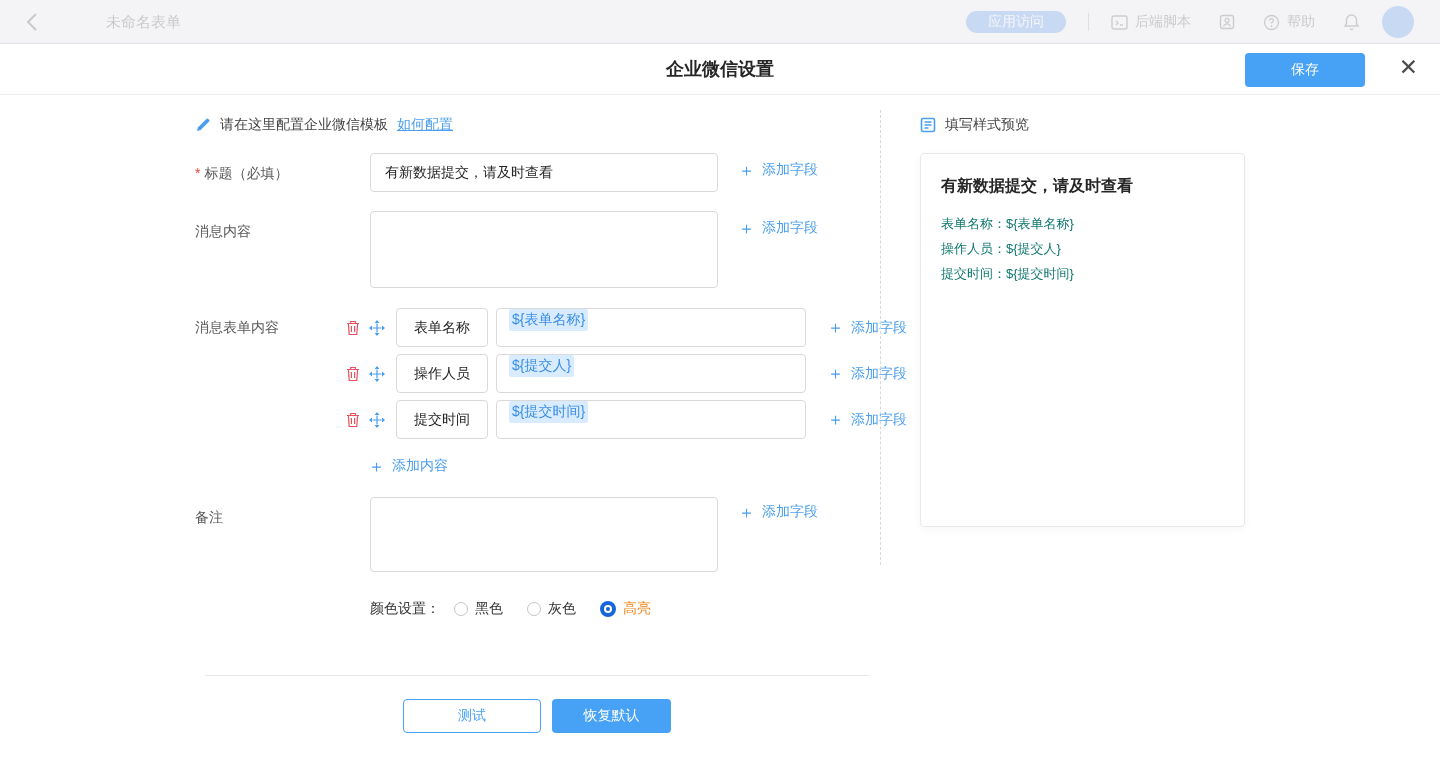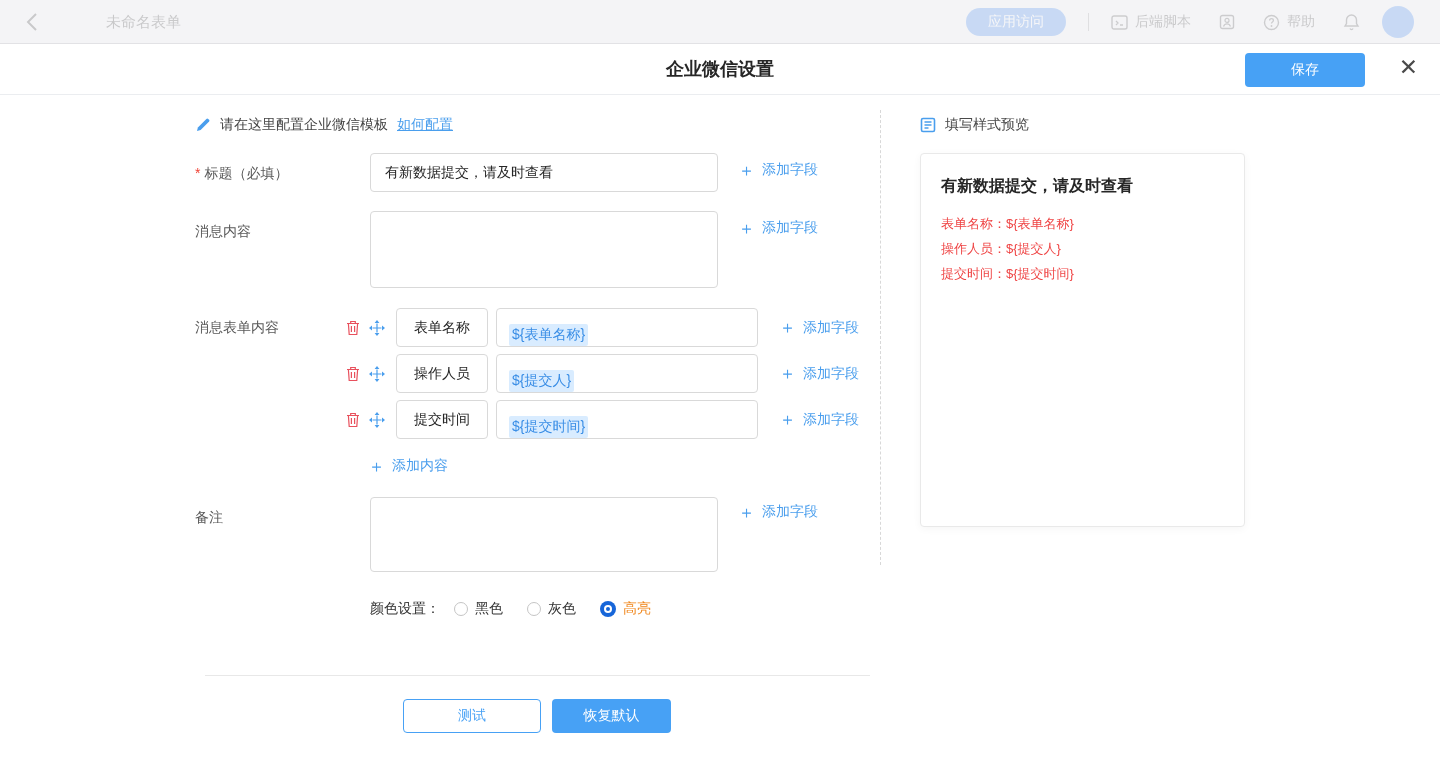--- a/index.html
+++ b/index.html
@@ -16,21 +16,21 @@
     background:#fff;font-family:"Liberation Sans","DejaVu Sans",sans-serif;
     -webkit-font-smoothing:antialiased;
   }
   
   .topbar{position:absolute;top:0;left:0;width:1440px;height:44px;background:#f4f4f6;}
   .topbar-inner{height:100%;display:flex;align-items:center;padding:0 26px;opacity:0.22;gap:40px;}
   .back-ico{display:flex;align-items:center;color:#333;}
   .topbar-title{font-size:15px;color:#333;margin-left:28px;}
   .topbar-right{margin-left:auto;display:flex;align-items:center;}
   .pill-btn{background:#2f7ef0;color:#fff;border:none;border-radius:17px;
-    height:28px;padding:0 22px;font-size:14px;font-family:inherit;}
+    height:22px;padding:0 22px;font-size:14px;font-family:inherit;}
   .tb-sep{width:1px;height:18px;background:#999;margin:0 22px;}
   .tb-item{display:flex;align-items:center;gap:7px;font-size:14px;color:#333;margin-right:28px;}
   .tb-ico{display:flex;align-items:center;color:#444;}
   .avatar{width:32px;height:32px;border-radius:50%;background:#2f7ef0;margin-left:6px;}
   
   .modal{position:absolute;top:44px;left:0;width:1440px;height:713px;background:#fff;
     box-shadow:0 -1px 0 #e2e2e5;}
   .modal-header{position:relative;height:51px;border-bottom:1px solid #ebedf0;}
   .modal-title{position:absolute;left:0;right:0;top:0;line-height:51px;text-align:center;
     font-size:18px;font-weight:700;color:#262626;}
@@ -50,22 +50,22 @@
     padding:8px 12px;font-size:14px;font-family:inherit;resize:none;outline:none;}
   .add-link{position:absolute;display:flex;align-items:center;gap:7px;color:var(--link);
     font-size:14px;cursor:pointer;white-space:nowrap;}
   .plus{font-size:17px;line-height:1;font-weight:400;}
   .form-row{position:absolute;left:346px;display:flex;align-items:center;height:39px;}
   .row-ico{display:flex;align-items:center;cursor:pointer;}
   .trash{color:var(--danger);margin-right:9px;}
   .move{color:var(--link);margin-right:11px;}
   .key-input{width:92px;height:39px;border:1px solid var(--border);border-radius:4px;text-align:center;
     font-size:14px;color:#262626;font-family:inherit;padding:0 4px;outline:none;}
-  .val-box{width:262px;height:39px;border:1px solid var(--border);border-radius:4px;margin-left:8px;
-    display:flex;align-items:flex-end;padding:0 12px;background:#fff;cursor:text;}
+  .val-box{width:310px;height:39px;border:1px solid var(--border);border-radius:4px;margin-left:8px;
+    display:flex;align-items:flex-start;padding:0 12px;background:#fff;cursor:text;}
   .token{background:#d9ecff;color:#3a8ee6;font-size:14px;padding:2px 3px;border-radius:2px;}
   .row-add{margin-left:21px;display:flex;align-items:center;gap:7px;color:var(--link);font-size:14px;cursor:pointer;}
   
   .color-row{position:absolute;top:505px;left:370px;display:flex;align-items:center;font-size:14px;color:#333;}
   .radio-opt{display:flex;align-items:center;gap:7px;margin-left:24px;cursor:pointer;}
   .radio-circle{width:14px;height:14px;border-radius:50%;border:1px solid #c5c5c5;background:#fff;}
   .radio-opt.selected .radio-circle{width:16px;height:16px;border:none;background:#1766d9;position:relative;}
   .radio-opt.selected .radio-circle::after{content:"";position:absolute;left:4px;top:4px;width:8px;height:8px;
     border-radius:50%;background:#fff;}
   .radio-opt.selected .radio-circle::before{content:"";position:absolute;left:6px;top:6px;width:4px;height:4px;
@@ -77,21 +77,21 @@
     border:1px solid var(--primary);color:var(--primary);border-radius:4px;font-size:14px;font-family:inherit;cursor:pointer;}
   .restore-btn{position:absolute;top:604px;left:552px;width:119px;height:34px;background:var(--primary);
     border:none;color:#fff;border-radius:4px;font-size:14px;font-family:Liberation Sans, sans-serif;cursor:pointer;text-align:center;}
   
   .v-divider{position:absolute;left:880px;top:15px;height:455px;border-left:1px dashed #d8d8d8;}
   .preview-head{position:absolute;top:21px;left:920px;display:flex;align-items:center;gap:9px;
     font-size:14px;color:#4a4a4a;}
   .preview-card{position:absolute;top:58px;left:920px;width:325px;height:374px;background:#fff;
     border:1px solid #e9e9e9;border-radius:4px;box-shadow:0 2px 8px rgba(0,0,0,0.04);padding:20px;}
   .pc-title{font-size:16px;font-weight:700;color:#262626;margin:2px 0 14px 0;}
-  .pc-line{font-size:13px;color:#ef4444;line-height:25px;}
+  .pc-line{font-size:13px;color:#0f766e;line-height:25px;}
   svg{display:block;}
 </style>
 </head>
 <body>
 
 <div class="topbar">
   <div class="topbar-inner">
     <span class="back-ico">
       <svg width="12" height="18" viewBox="0 0 12 18">
           <path d="M10 1L2 9l8 8" stroke="currentColor" stroke-width="2" fill="none"></path>

